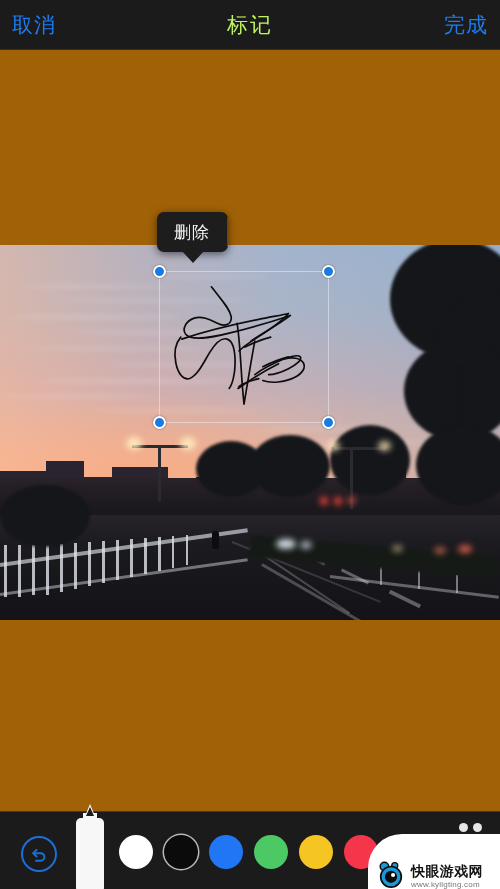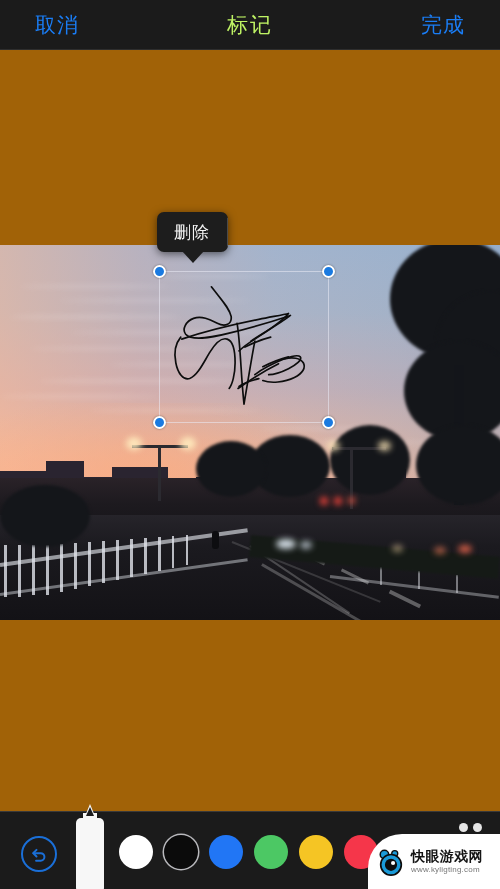--- a/index.html
+++ b/index.html
@@ -9,21 +9,21 @@
     font-family:"Liberation Sans", sans-serif;
     overflow:hidden;
   }
   #app { position:relative; width:500px; height:889px; background:#181818; overflow:hidden; }
 
   
   .topbar {
     position:absolute; left:0; top:0; width:500px; height:50px;
     background:#1b1b1b;
     display:flex; align-items:center; justify-content:space-between;
-    padding:0 35px;
+    padding:0 12px;
     border-bottom:1px solid #2e2e2e;
     z-index:40;
   }
   .tb-btn { font-size:21px; letter-spacing:1px; color:#1a7df5; cursor:pointer; white-space:nowrap; }
   .tb-title { font-size:21px; letter-spacing:2px; color:#bef264; position:absolute; left:0; right:0; text-align:center; pointer-events:none; }
 
   
   .canvas {
     position:absolute; left:0; top:50px; width:500px; height:761px;
     background:#a16207; overflow:hidden;
@@ -158,21 +158,21 @@
     border-bottom:9px solid #1b1b1b;
   }
   .swatches { position:absolute; left:119px; top:23px; display:flex; gap:11px; }
   .sw { width:34px; height:34px; border-radius:50%; cursor:pointer; }
   .sw.sel { box-shadow:0 0 0 1.5px #b9b9bd; }
 
   
   .watermark {
     position:absolute; right:0; bottom:0; width:132px; height:55px;
     background:#ffffff; border-top-left-radius:34px;
-    z-index:70; display:flex; align-items:center; padding-left:8px;
+    z-index:70; display:flex; align-items:flex-end; padding-left:8px;
   }
   .wm-dots { position:absolute; right:18px; top:-11px; display:flex; gap:5px; }
   .wm-dot { width:9px; height:9px; border-radius:50%; background:#e6e6e6; }
   .wm-eye { width:30px; height:30px; flex:0 0 auto; position:relative; }
   .wm-text { margin-left:5px; line-height:1.05; }
   .wm-title { font-size:14px; font-weight:bold; color:#141414; letter-spacing:.4px; }
   .wm-url { font-size:8px; color:#777; letter-spacing:.2px; margin-top:2px; }
 </style>
 </head>
 <body>

